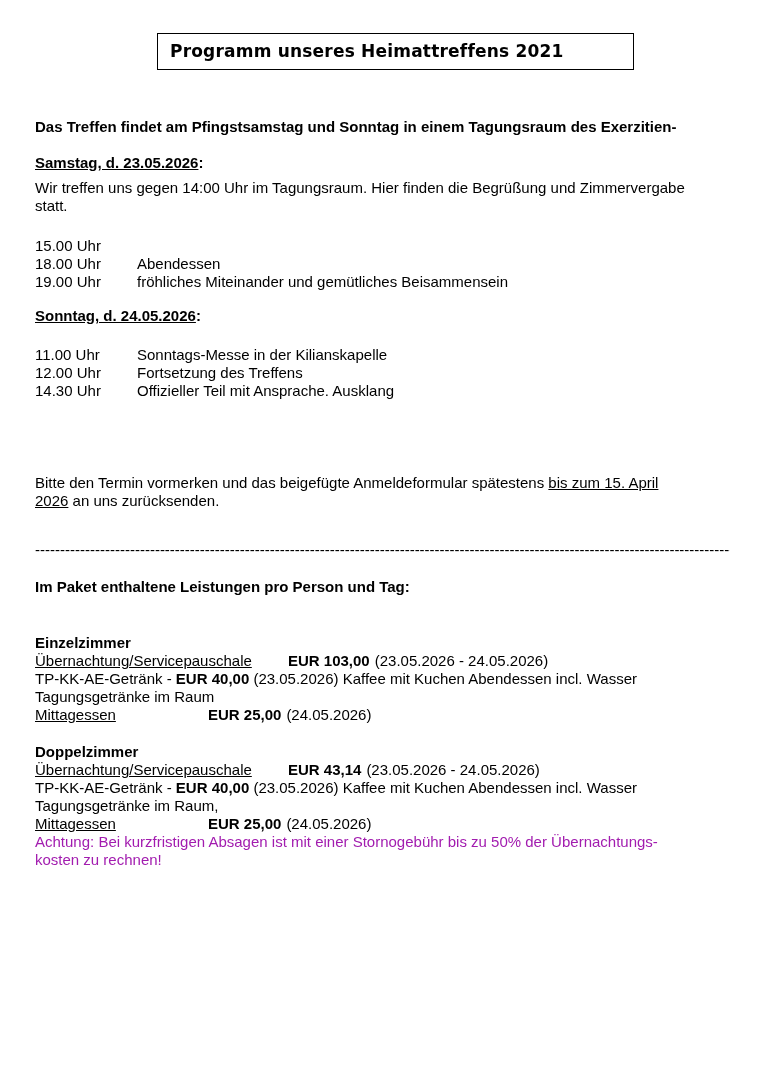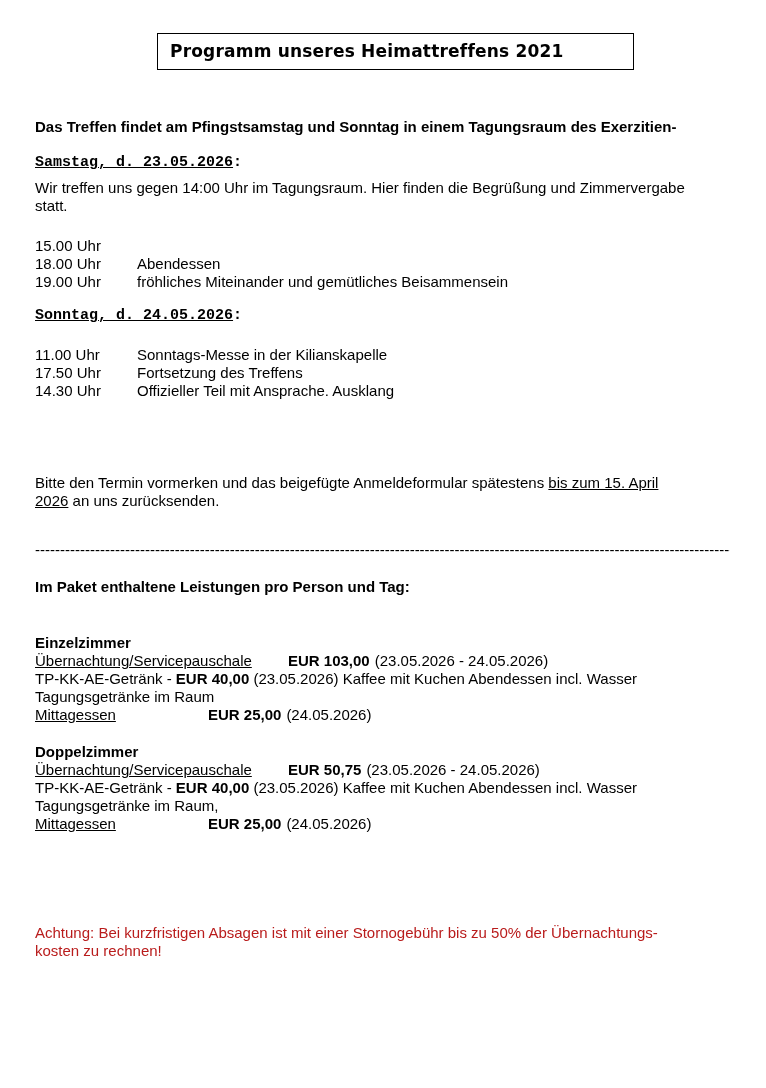--- a/index.html
+++ b/index.html
@@ -23,21 +23,21 @@
     font-weight: bold; font-size: 17px; line-height: 21px;
     letter-spacing: 0.2px;
   }
 
   p { margin: 0; }
   .b { font-weight: bold; }
   .u { text-decoration: underline; }
 
   .intro { margin-top: 48px; font-weight: bold; }
 
-  .day-heading { margin-top: 18px; font-weight: bold; font-family: Liberation Mono, monospace; }
+  .day-heading { margin-top: 18px; font-weight: bold; }
   .sat-para { margin-top: 7px; }
 
   .schedule { margin-top: 22px; }
   .schedule.sunday { margin-top: 21px; }
   .sched-row { display: flex; }
   .sched-time { width: 102px; flex: none; }
   .sched-activity { flex: 1; }
 
   .sun-heading { margin-top: 16px; }
 
@@ -51,21 +51,21 @@
 
   .package-heading { margin-top: 19px; font-weight: bold; }
 
   .room-section { margin-top: 19px; }
   .room-section.first { margin-top: 38px; }
   .room-name { font-weight: bold; }
   .lbl-overnight { display: inline-block; width: 253px; }
   .lbl-lunch { display: inline-block; width: 173px; }
   .dates { margin-left: 5px; }
 
-  .warning { margin-top: 91px; color: #b91c1c; }
+  .warning { color: #a21caf; }
 </style>
 </head>
 <body>
 
 <div class="page">
 
   <div class="title-box">
     <span class="title-text">Programm unseres Heimattreffens 2021</span>
   </div>
 
@@ -89,21 +89,21 @@
   </div>
 
   <p class="day-heading sun-heading"><span class="u">Sonntag, d. 24.05.2026</span><span>:</span></p>
 
   <div class="schedule sunday">
     <div class="sched-row">
       <span class="sched-time">11.00 Uhr</span>
       <span class="sched-activity">Sonntags-Messe in der Kilianskapelle</span>
     </div>
     <div class="sched-row">
-      <span class="sched-time">17.50 Uhr</span>
+      <span class="sched-time">12.00 Uhr</span>
       <span class="sched-activity">Fortsetzung des Treffens</span>
     </div>
     <div class="sched-row">
       <span class="sched-time"></span>
     </div>
     <div class="sched-row">
       <span class="sched-time">14.30 Uhr</span>
       <span class="sched-activity">Offizieller Teil mit Ansprache. Ausklang</span>
     </div>
   </div>
@@ -116,20 +116,20 @@
 
   <div class="room-section first">
     <p class="room-name">Einzelzimmer</p>
     <p><span class="lbl-overnight"><span class="u">Übernachtung/Servicepauschale</span></span><span class="b">EUR 103,00</span><span class="dates">(23.05.2026 - 24.05.2026)</span></p>
     <p><span>TP-KK-AE-Getränk - </span><span class="b">EUR 40,00</span><span> (23.05.2026) Kaffee mit Kuchen Abendessen incl. Wasser</span><br><span>Tagungsgetränke im Raum</span></p>
     <p><span class="lbl-lunch"><span class="u">Mittagessen</span></span><span class="b">EUR 25,00</span><span class="dates">(24.05.2026)</span></p>
   </div>
 
   <div class="room-section">
     <p class="room-name">Doppelzimmer</p>
-    <p><span class="lbl-overnight"><span class="u">Übernachtung/Servicepauschale</span></span><span class="b">EUR 50,75</span><span class="dates">(23.05.2026 - 24.05.2026)</span></p>
+    <p><span class="lbl-overnight"><span class="u">Übernachtung/Servicepauschale</span></span><span class="b">EUR 43,14</span><span class="dates">(23.05.2026 - 24.05.2026)</span></p>
     <p><span>TP-KK-AE-Getränk - </span><span class="b">EUR 40,00</span><span> (23.05.2026) Kaffee mit Kuchen Abendessen incl. Wasser</span><br><span>Tagungsgetränke im Raum,</span></p>
     <p><span class="lbl-lunch"><span class="u">Mittagessen</span></span><span class="b">EUR 25,00</span><span class="dates">(24.05.2026)</span></p>
   </div>
 
   <p class="warning"><span>Achtung: Bei kurzfristigen Absagen ist mit einer Stornogebühr bis zu 50% der Übernachtungs-</span><br><span>kosten zu rechnen!</span></p>
 
 </div>
 
 </body></html>

